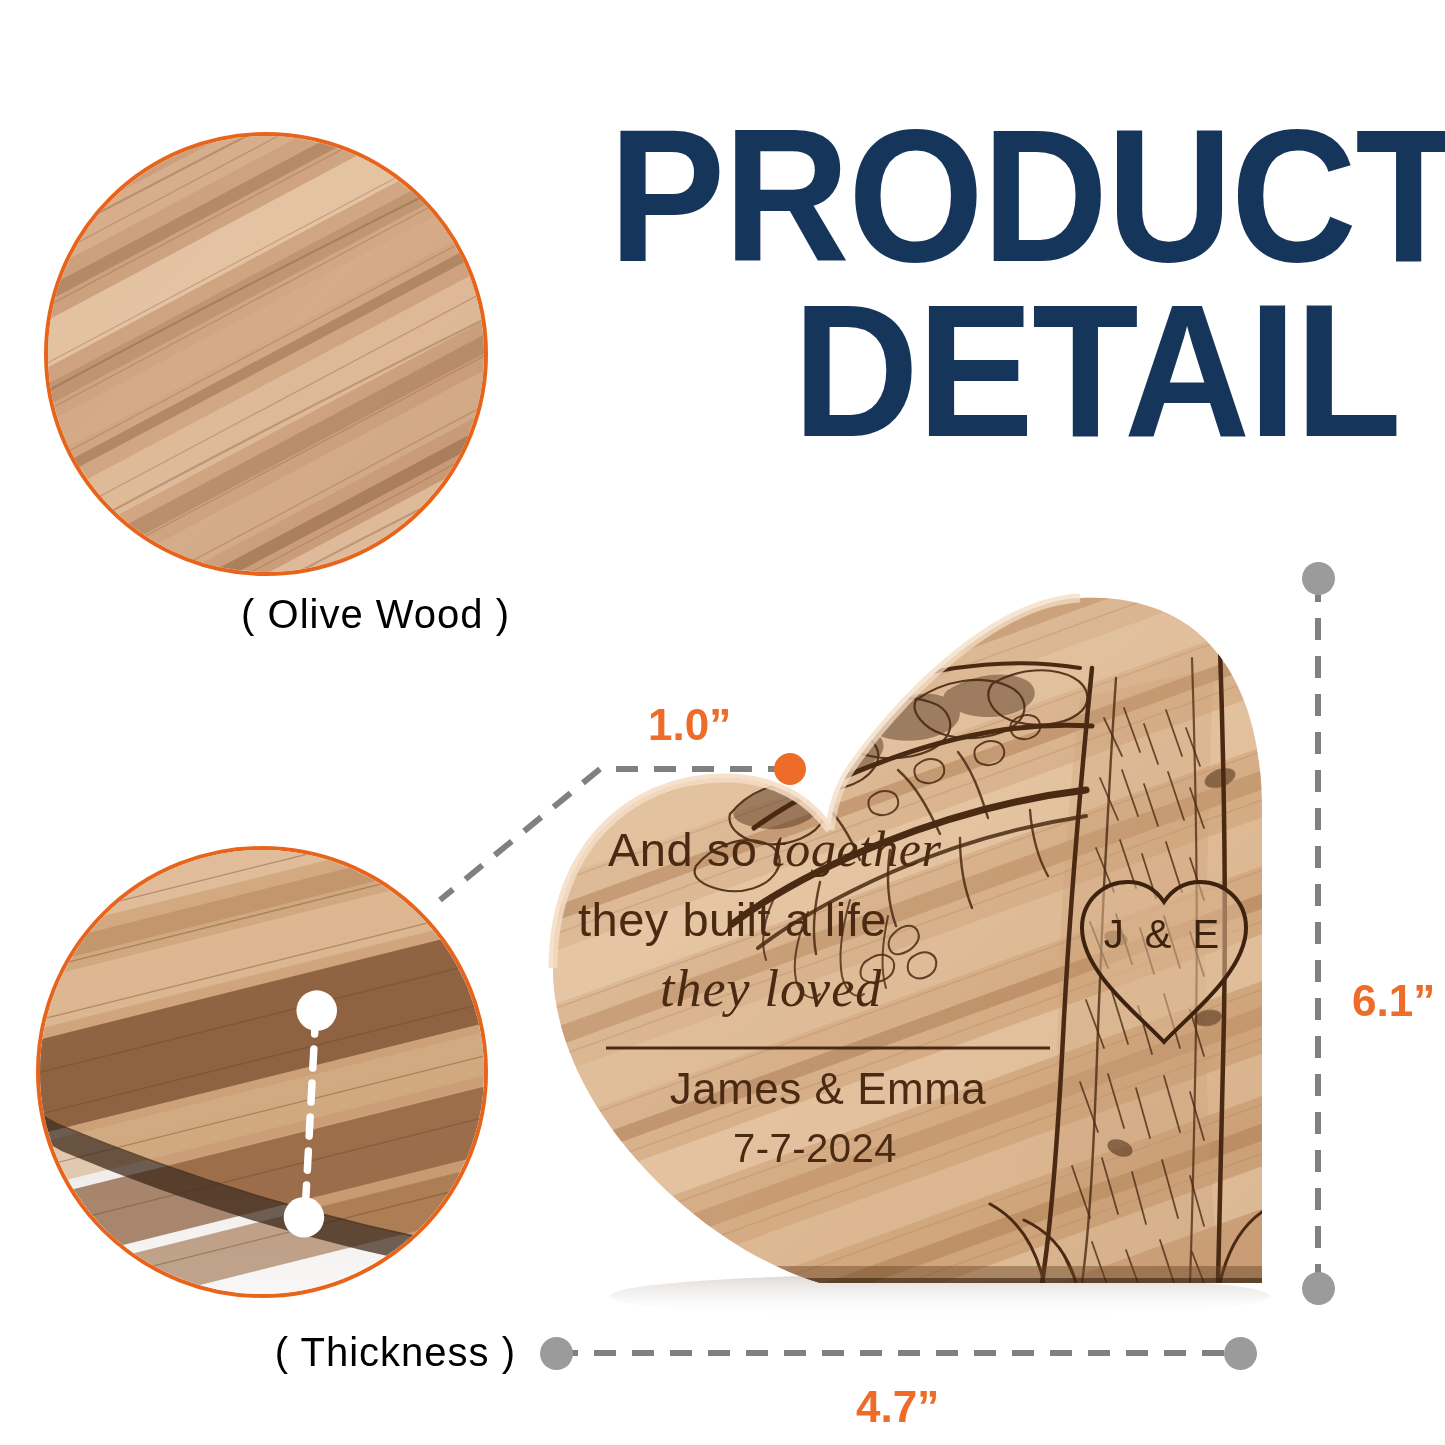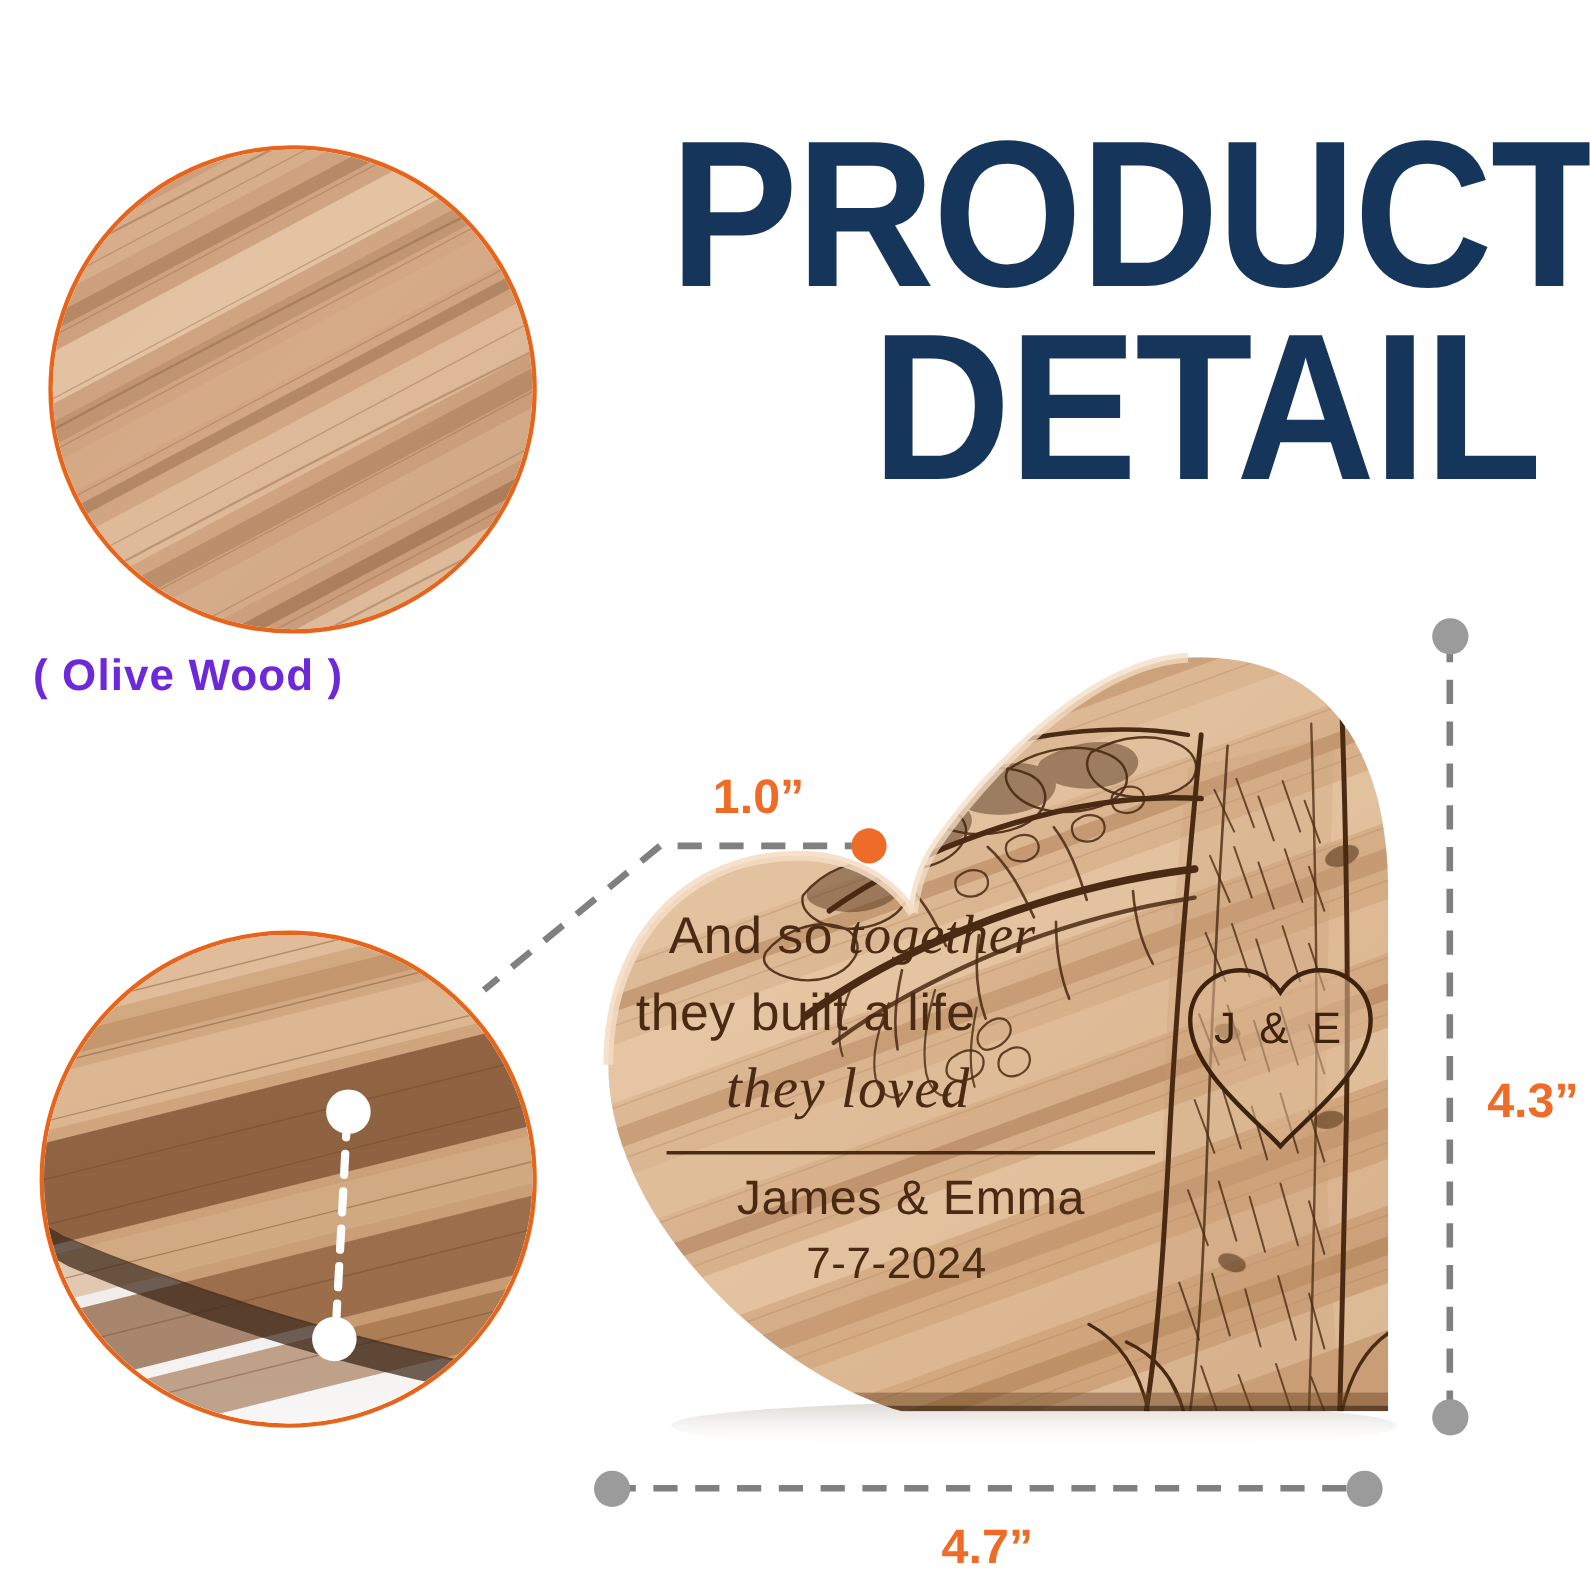--- a/index.html
+++ b/index.html
@@ -42,24 +42,24 @@
     overflow: hidden;
   }
   #swatch-olive { left: 44px; top: 132px; width: 444px; height: 444px; }
   #swatch-thick { left: 36px; top: 846px; width: 452px; height: 452px; }
 
   .wood-fill { position: absolute; inset: -10%; }
 
   .caption {
     position: absolute;
     width: 480px;
-    text-align: left;
-    color: #6d28d9;
+    text-align: right;
+    color: #000000;
     font-size: 40px;
-    font-weight: 700;
+    font-weight: 400;
     letter-spacing: 1px;
   }
   #caption-olive { left: 30px; top: 592px; }
   #caption-thick { left: 36px; top: 1330px; }
 
   
   #plaque-wrap {
     position: absolute;
     left: 520px; top: 548px;
     width: 800px; height: 790px;
@@ -187,20 +187,21 @@
 
       <path d="M540 428 Q 300 398 58 298 Q 0 266 -40 208 L-40 236 Q 10 296 62 324 Q 300 424 540 452 Z" fill="#3a2415" opacity="0.72"></path>
 
       <g>
         <line x1="300" y1="196" x2="290" y2="382" stroke="#ffffff" stroke-width="7" stroke-dasharray="18 14" stroke-linecap="round"></line>
         <circle cx="301" cy="192" r="19" fill="#ffffff"></circle>
         <circle cx="289" cy="386" r="19" fill="#ffffff"></circle>
       </g>
     </svg>
   </div>
+  <div class="caption" id="caption-thick">( Thickness )</div>
 
   <div id="plaque-wrap">
     <svg id="plaque-svg" viewBox="0 0 800 790">
       <defs>
         <clipPath id="heartClip">
           <path d="M33 420
                    C 33 300, 110 230, 205 230
                    C 255 230, 290 252, 310 282
                    C 312 262, 318 240, 330 222
                    C 372 160, 470 54, 560 50
@@ -417,16 +418,16 @@
     <line x1="556" y1="1353" x2="1240" y2="1353" stroke="#808080" stroke-width="6" stroke-dasharray="22 16"></line>
   </svg>
 
   <div class="dim-dot orange" style="left:774px; top:753px; width:32px; height:32px;"></div>
   <div class="dim-dot" style="left:1302px; top:562px; width:33px; height:33px;"></div>
   <div class="dim-dot" style="left:1302px; top:1272px; width:33px; height:33px;"></div>
   <div class="dim-dot" style="left:540px; top:1337px; width:33px; height:33px;"></div>
   <div class="dim-dot" style="left:1224px; top:1337px; width:33px; height:33px;"></div>
 
   <div class="dim-label" id="dim-thickness-label">1.0”</div>
-  <div class="dim-label" id="dim-height-label">4.3”</div>
+  <div class="dim-label" id="dim-height-label">6.1”</div>
   <div class="dim-label" id="dim-width-label">4.7”</div>
 
 </div>
 
 </body></html>

